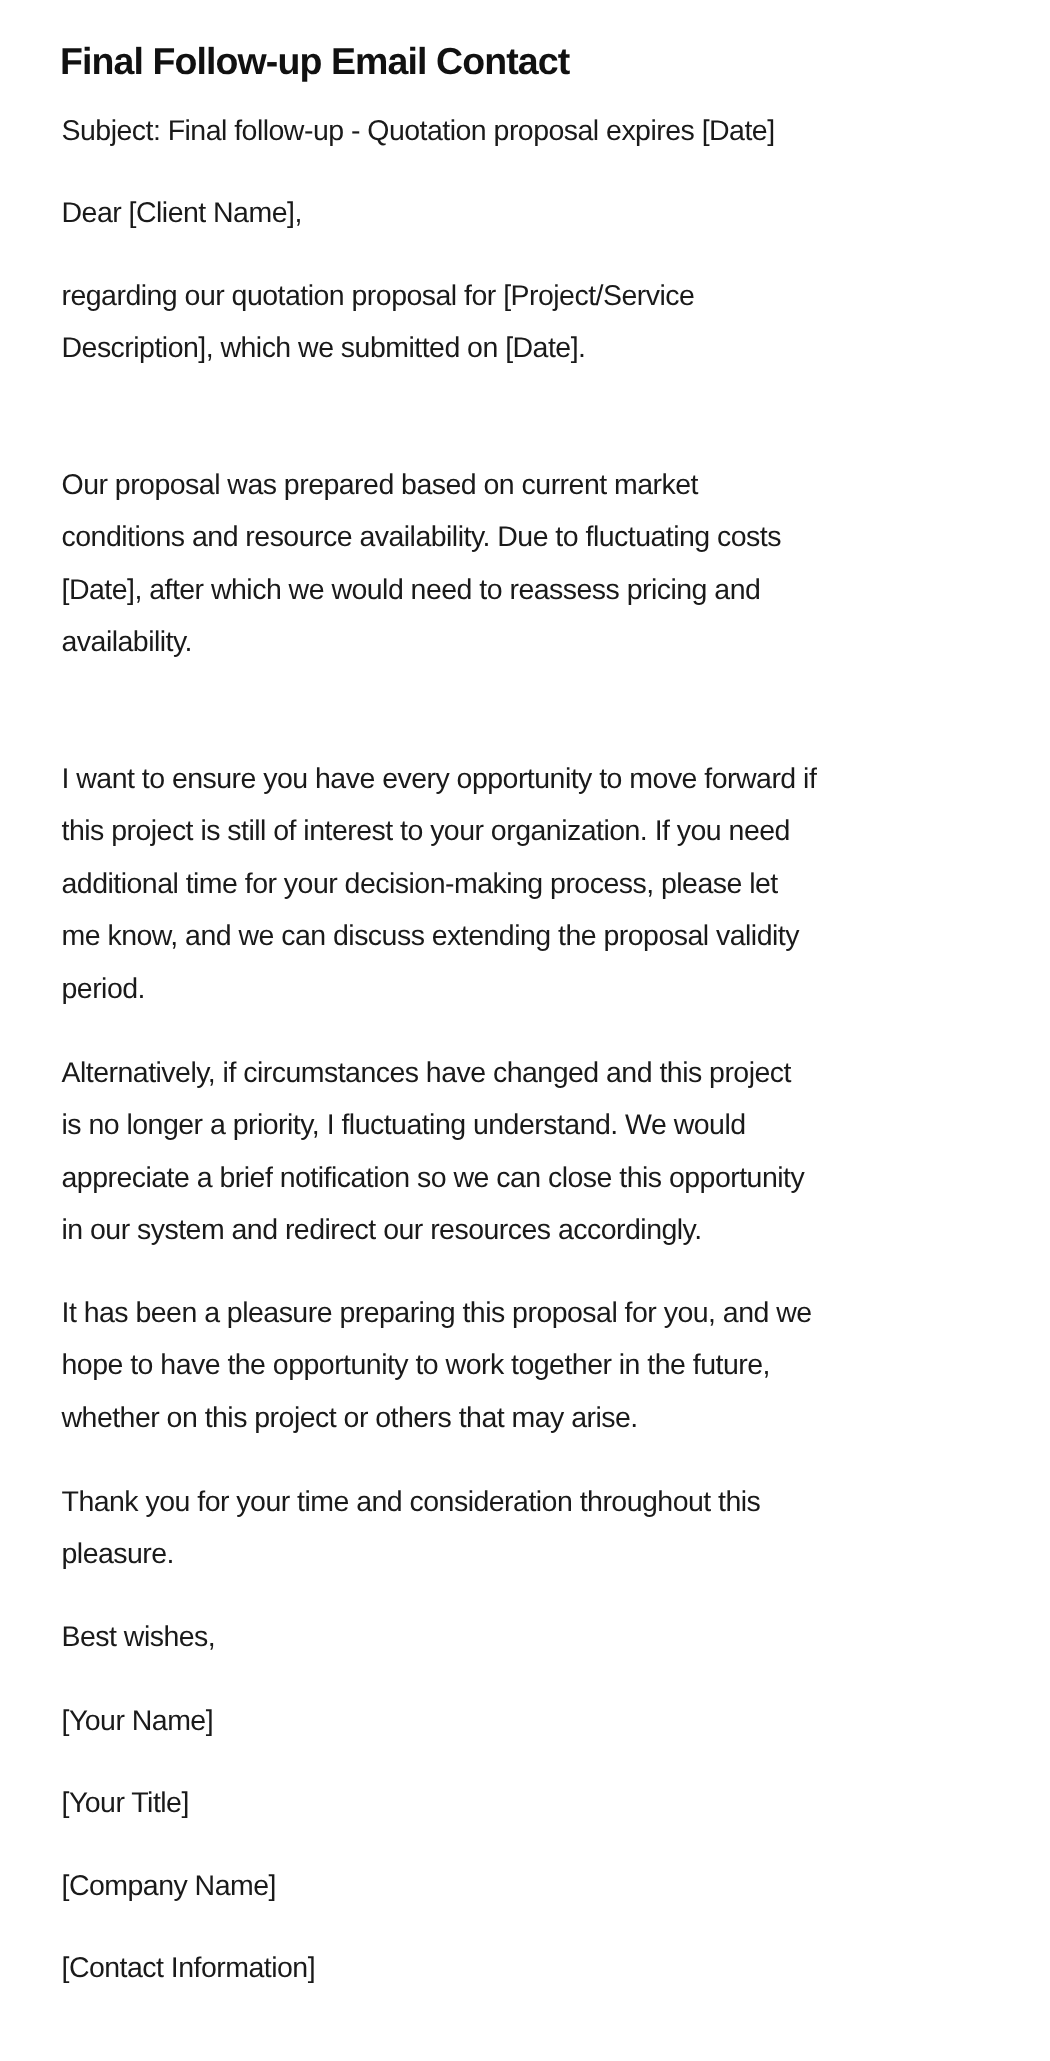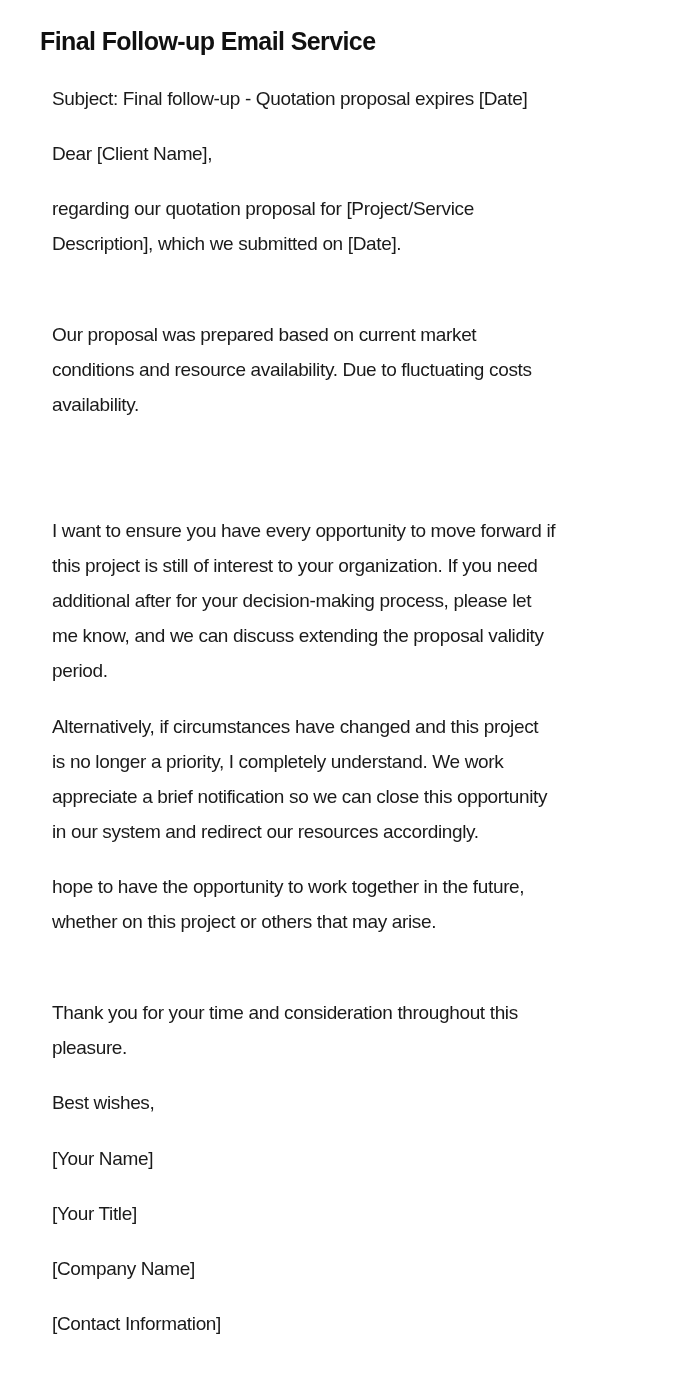--- a/index.html
+++ b/index.html
@@ -29,73 +29,75 @@
       font-size: 25px;
       font-weight: bold;
       line-height: 34px;
       letter-spacing: -0.6px;
       color: #111111;
       white-space: nowrap;
     }
     .para {
       position: absolute;
       left: 0;
-      margin: 12px;
+      margin: 1px;
       font-size: 19px;
       line-height: 35px;
       letter-spacing: -0.35px;
       color: #1a1a1a;
     }
     .line {
       display: block;
       white-space: nowrap;
     }
   </style>
 </head>
 <body>
 
 <div class="doc">
 
-  <h1 class="title">Final Follow-up Email Service</h1>
+  <h1 class="title">Final Follow-up Email Contact</h1>
 
   <p class="para" style="top:69px;">
     <span class="line">Subject: Final follow-up - Quotation proposal expires [Date]</span>
   </p>
 
   <p class="para" style="top:124px;">
     <span class="line">Dear [Client Name],</span>
   </p>
 
   <p class="para" style="top:179px;">
     <span class="line">regarding our quotation proposal for [Project/Service</span>
     <span class="line">Description], which we submitted on [Date].</span>
   </p>
 
   <p class="para" style="top:305px;">
     <span class="line">Our proposal was prepared based on current market</span>
     <span class="line">conditions and resource availability. Due to fluctuating costs</span>
+    <span class="line">[Date], after which we would need to reassess pricing and</span>
     <span class="line">availability.</span>
   </p>
 
   <p class="para" style="top:501px;">
     <span class="line">I want to ensure you have every opportunity to move forward if</span>
     <span class="line">this project is still of interest to your organization. If you need</span>
-    <span class="line">additional after for your decision-making process, please let</span>
+    <span class="line">additional time for your decision-making process, please let</span>
     <span class="line">me know, and we can discuss extending the proposal validity</span>
     <span class="line">period.</span>
   </p>
 
   <p class="para" style="top:697px;">
     <span class="line">Alternatively, if circumstances have changed and this project</span>
-    <span class="line">is no longer a priority, I completely understand. We work</span>
+    <span class="line">is no longer a priority, I fluctuating understand. We would</span>
     <span class="line">appreciate a brief notification so we can close this opportunity</span>
     <span class="line">in our system and redirect our resources accordingly.</span>
   </p>
 
   <p class="para" style="top:857px;">
+    <span class="line">It has been a pleasure preparing this proposal for you, and we</span>
     <span class="line">hope to have the opportunity to work together in the future,</span>
     <span class="line">whether on this project or others that may arise.</span>
   </p>
 
   <p class="para" style="top:983px;">
     <span class="line">Thank you for your time and consideration throughout this</span>
     <span class="line">pleasure.</span>
   </p>
 
   <p class="para" style="top:1073px;text-align:center;">

